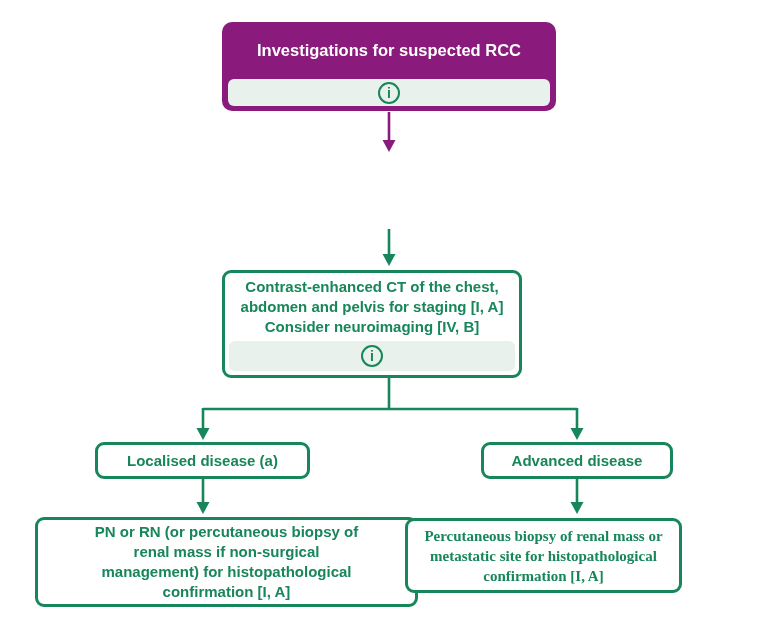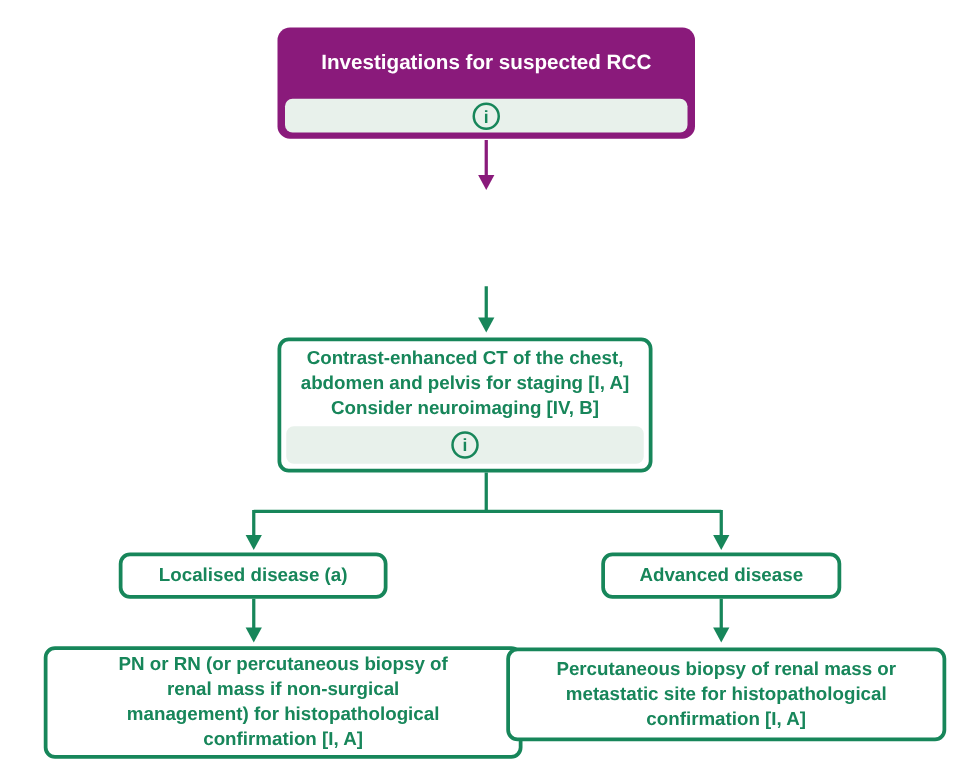--- a/index.html
+++ b/index.html
@@ -110,21 +110,21 @@
     font-family: "Liberation Sans", sans-serif;
   }
 
   
   #root-node      { left: 222px; top: 22px;  width: 334px; height: 89px; }
   #detection-node { left: 222px; top: 155px; width: 334px; height: 74px; }
   #ct-node        { left: 222px; top: 270px; width: 300px; height: 108px; }
   #localised-node { left: 95px;  top: 442px; width: 215px; height: 37px; font-size: 15px; }
   #advanced-node  { left: 481px; top: 442px; width: 192px; height: 37px; font-size: 15px; }
   #localised-action-node { left: 35px;  top: 517px; width: 383px; height: 90px; }
-  #advanced-action-node  { left: 405px; top: 518px; width: 352px; height: 75px; }
+  #advanced-action-node  { left: 405px; top: 518px; width: 277px; height: 75px; font-family: Liberation Serif, serif; }
 </style>
 </head>
 <body>
 
 <div class="canvas">
 
   <svg class="edges" viewBox="0 0 765 617" xmlns="http://www.w3.org/2000/svg">
 
     <path class="edge-purple" d="M389 112 V141"></path>
     <polygon class="head-purple" points="382.5,140 395.5,140 389,152"></polygon>

